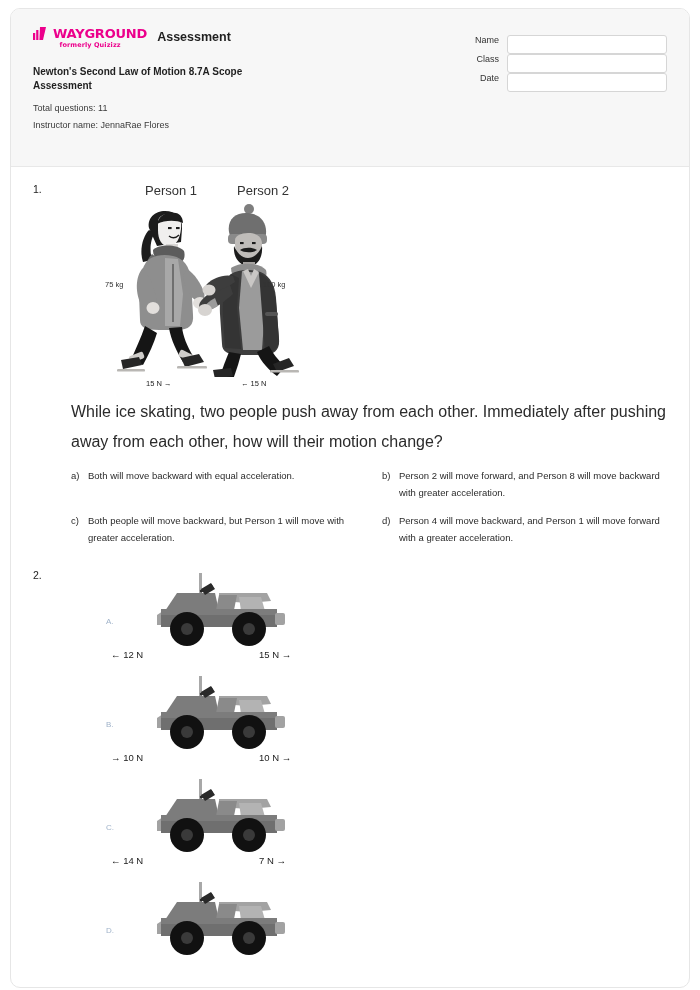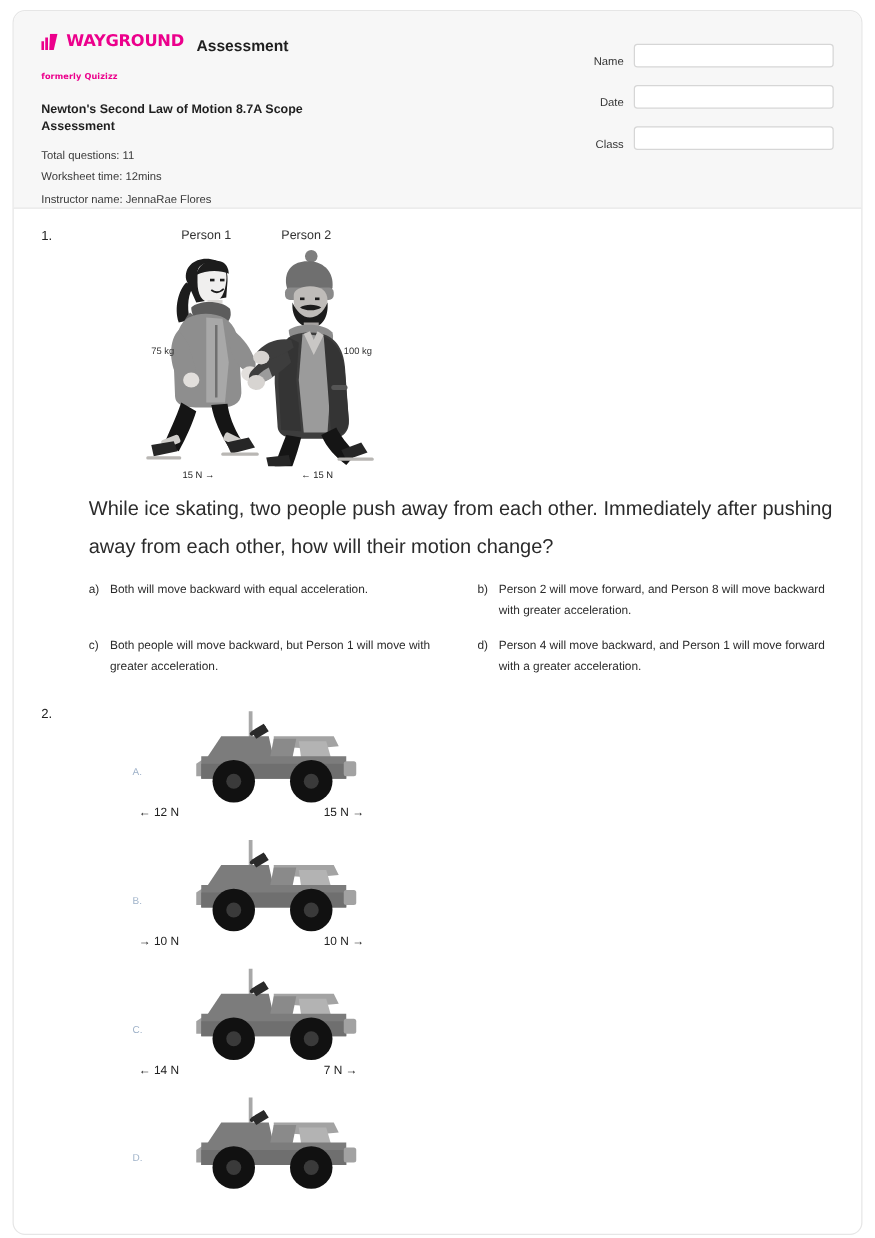--- a/index.html
+++ b/index.html
@@ -41,22 +41,22 @@
 
   .brandrow {
     display: flex;
     align-items: flex-start;
     gap: 10px;
     margin-bottom: 16px;
   }
   .logo-block {
     display: flex;
     flex-direction: column;
+    align-items: center;
     line-height: 1;
-    gap: 16px;
   }
   .logo-main {
     display: flex;
     align-items: center;
     gap: 3px;
   }
   .logo-mark { display: block; }
   .logo-word {
     font-size: 13px;
     font-weight: bold;
@@ -93,23 +93,22 @@
     line-height: 1.2;
     margin-bottom: 7px;
   }
 
   .header-right {
     width: 230px;
     padding-top: 8px;
   }
   .field-row {
     display: flex;
-    align-items: flex-end;
+    align-items: flex-start;
     justify-content: flex-end;
-    margin-bottom: 14px;
   }
   .field-label {
     font-size: 9px;
     color: #333;
     margin-right: 8px;
     text-align: right;
     width: 42px;
   }
   .field-input {
     width: 160px;
@@ -137,39 +136,39 @@
     color: #222;
   }
 
   .fig1-wrap {
     width: 250px;
     position: relative;
     margin-left: 40px;
   }
   .person-labels {
     display: flex;
-    font-size: 10px;
+    font-size: 13px;
     color: #333;
     margin-bottom: 4px;
     padding-left: 72px;
   }
   .person-labels span:first-child { margin-right: 40px; }
 
   .skate-row {
     position: relative;
     height: 175px;
   }
   .mass-label {
     position: absolute;
     font-size: 7.5px;
     color: #333;
     top: 78px;
   }
-  .mass-left { left: 48px; }
-  .mass-right { left: 202px; }
+  .mass-left { left: 32px; }
+  .mass-right { left: 190px; }
 
   .force-row {
     position: relative;
     height: 18px;
     font-size: 7.5px;
     color: #222;
     margin-top: 2px;
   }
   .force-l { position: absolute; left: 73px; }
   .force-r { position: absolute; left: 152px; margin-left: 16px; }
@@ -245,35 +244,34 @@
             </svg>
             <span class="logo-word">WAYGROUND</span>
           </div>
           <div class="logo-sub">formerly Quizizz</div>
         </div>
         <div class="worksheets-label">Assessment</div>
       </div>
 
       <div class="doc-title">Newton's Second Law of Motion 8.7A Scope Assessment</div>
       <div class="meta-line">Total questions: 11</div>
-      <div class="meta-line">Worksheet time: 12mins</div>
       <div class="meta-line">Instructor name: JennaRae Flores</div>
     </div>
 
     <div class="header-right">
       <div class="field-row">
         <div class="field-label">Name</div>
         <input class="field-input" type="text" value="" style="">
       </div>
       <div class="field-row">
+        <div class="field-label">Class</div>
+        <input class="field-input" type="text" value="" style="">
+      </div>
+      <div class="field-row">
         <div class="field-label">Date</div>
-        <input class="field-input" type="text" value="" style="">
-      </div>
-      <div class="field-row">
-        <div class="field-label">Class</div>
         <input class="field-input" type="text" value="" style="">
       </div>
     </div>
   </div>
 
   <div class="body-area">
 
     <div class="question">
       <div class="q-number">1.</div>
 

